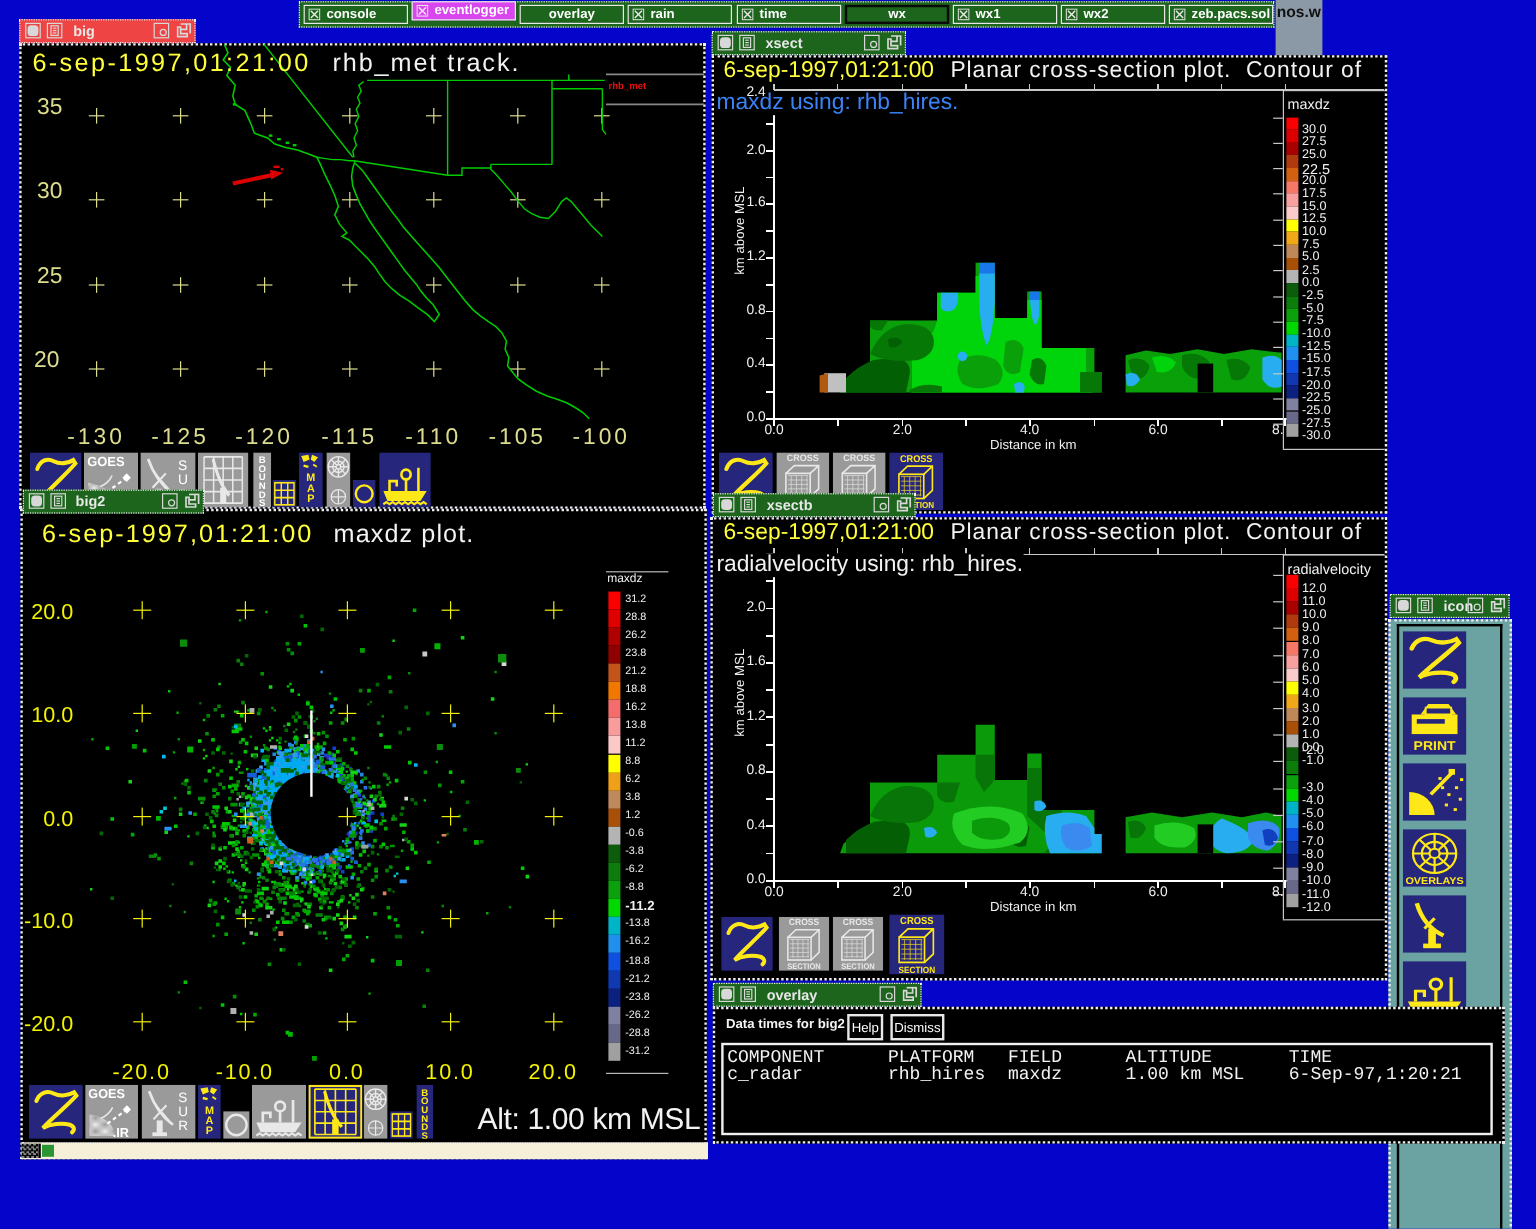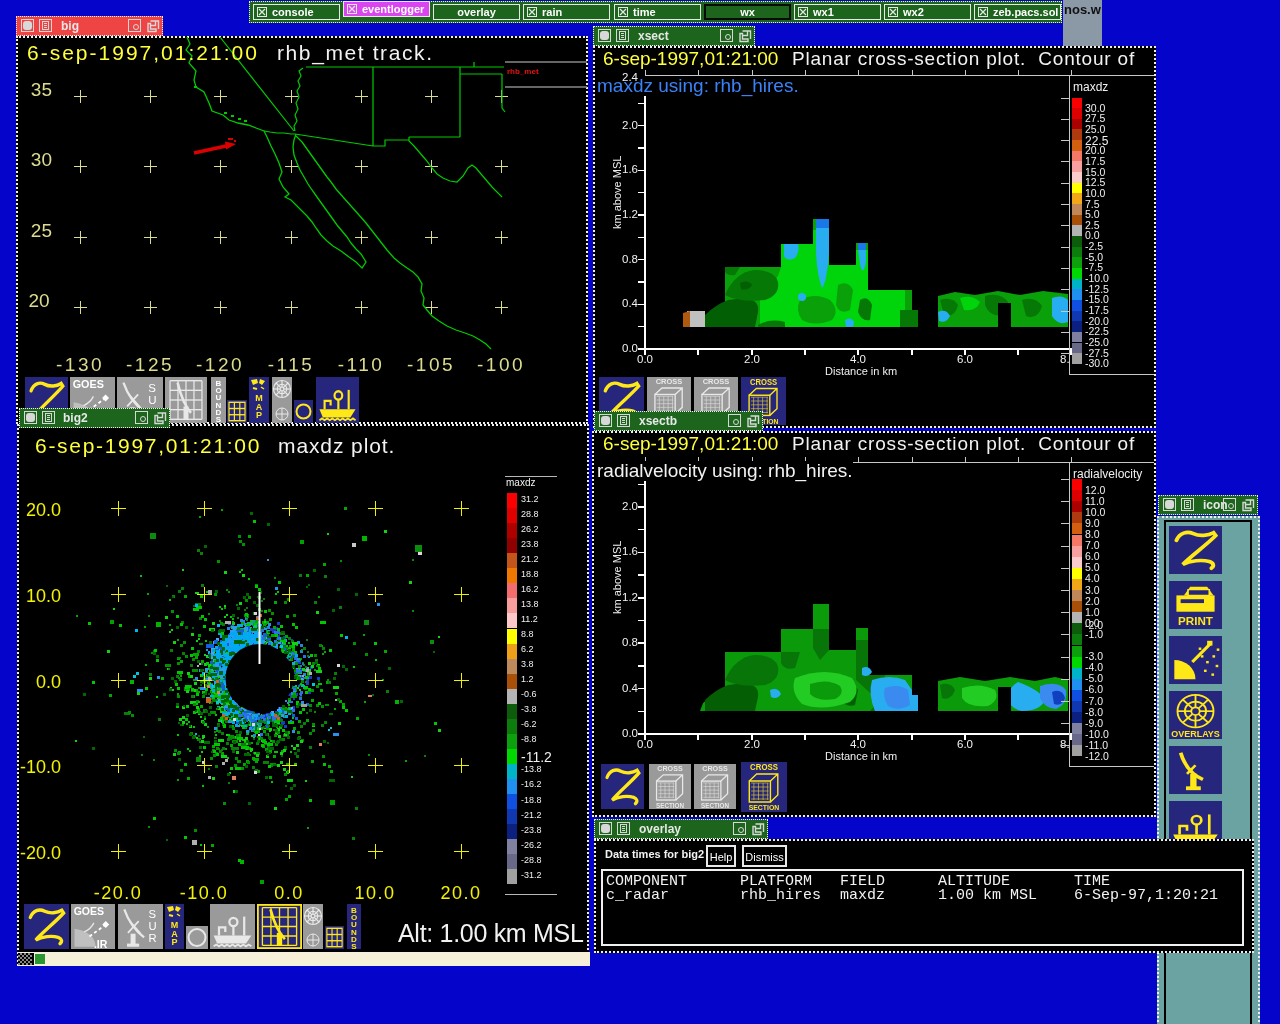--- a/index.html
+++ b/index.html
@@ -825,21 +825,21 @@
 <div style="position:absolute;left:521px;top:675.1px;font-size:9px;color:#f0f0f0;font-weight:normal;font-family:'Liberation Sans',sans-serif;letter-spacing:0;white-space:pre;line-height:1">1.2</div>
 <div style="position:absolute;left:507px;top:688.6px;width:10px;height:15.1px;background:#b4b4b4"></div>
 <div style="position:absolute;left:521px;top:690.15px;font-size:9px;color:#f0f0f0;font-weight:normal;font-family:'Liberation Sans',sans-serif;letter-spacing:0;white-space:pre;line-height:1">-0.6</div>
 <div style="position:absolute;left:507px;top:703.7px;width:10px;height:15.1px;background:#0c5c0c"></div>
 <div style="position:absolute;left:521px;top:705.2px;font-size:9px;color:#f0f0f0;font-weight:normal;font-family:'Liberation Sans',sans-serif;letter-spacing:0;white-space:pre;line-height:1">-3.8</div>
 <div style="position:absolute;left:507px;top:718.8px;width:10px;height:15.1px;background:#0c7c0c"></div>
 <div style="position:absolute;left:521px;top:720.25px;font-size:9px;color:#f0f0f0;font-weight:normal;font-family:'Liberation Sans',sans-serif;letter-spacing:0;white-space:pre;line-height:1">-6.2</div>
 <div style="position:absolute;left:507px;top:733.8px;width:10px;height:15.1px;background:#0ca00c"></div>
 <div style="position:absolute;left:521px;top:735.3px;font-size:9px;color:#f0f0f0;font-weight:normal;font-family:'Liberation Sans',sans-serif;letter-spacing:0;white-space:pre;line-height:1">-8.8</div>
 <div style="position:absolute;left:507px;top:748.9px;width:10px;height:15.1px;background:#00d800"></div>
-<div style="position:absolute;left:521px;top:750.35px;font-size:14px;color:#f0f0f0;font-weight:normal;font-family:'Liberation Sans',sans-serif;letter-spacing:0;white-space:pre;line-height:1">-11.2</div>
+<div style="position:absolute;left:521px;top:750.35px;font-size:11px;color:#f0f0f0;font-weight:bold;font-family:'Liberation Sans',sans-serif;letter-spacing:0;white-space:pre;line-height:1">-11.2</div>
 <div style="position:absolute;left:507px;top:763.9px;width:10px;height:15.1px;background:#00b4c8"></div>
 <div style="position:absolute;left:521px;top:765.4000000000001px;font-size:9px;color:#f0f0f0;font-weight:normal;font-family:'Liberation Sans',sans-serif;letter-spacing:0;white-space:pre;line-height:1">-13.8</div>
 <div style="position:absolute;left:507px;top:779.0px;width:10px;height:15.1px;background:#2090f0"></div>
 <div style="position:absolute;left:521px;top:780.45px;font-size:9px;color:#f0f0f0;font-weight:normal;font-family:'Liberation Sans',sans-serif;letter-spacing:0;white-space:pre;line-height:1">-16.2</div>
 <div style="position:absolute;left:507px;top:794.0px;width:10px;height:15.1px;background:#1050e0"></div>
 <div style="position:absolute;left:521px;top:795.5px;font-size:9px;color:#f0f0f0;font-weight:normal;font-family:'Liberation Sans',sans-serif;letter-spacing:0;white-space:pre;line-height:1">-18.8</div>
 <div style="position:absolute;left:507px;top:809.0px;width:10px;height:15.1px;background:#1038b0"></div>
 <div style="position:absolute;left:521px;top:810.55px;font-size:9px;color:#f0f0f0;font-weight:normal;font-family:'Liberation Sans',sans-serif;letter-spacing:0;white-space:pre;line-height:1">-21.2</div>
 <div style="position:absolute;left:507px;top:824.1px;width:10px;height:15.1px;background:#0c2080"></div>
 <div style="position:absolute;left:521px;top:825.6px;font-size:9px;color:#f0f0f0;font-weight:normal;font-family:'Liberation Sans',sans-serif;letter-spacing:0;white-space:pre;line-height:1">-23.8</div>

